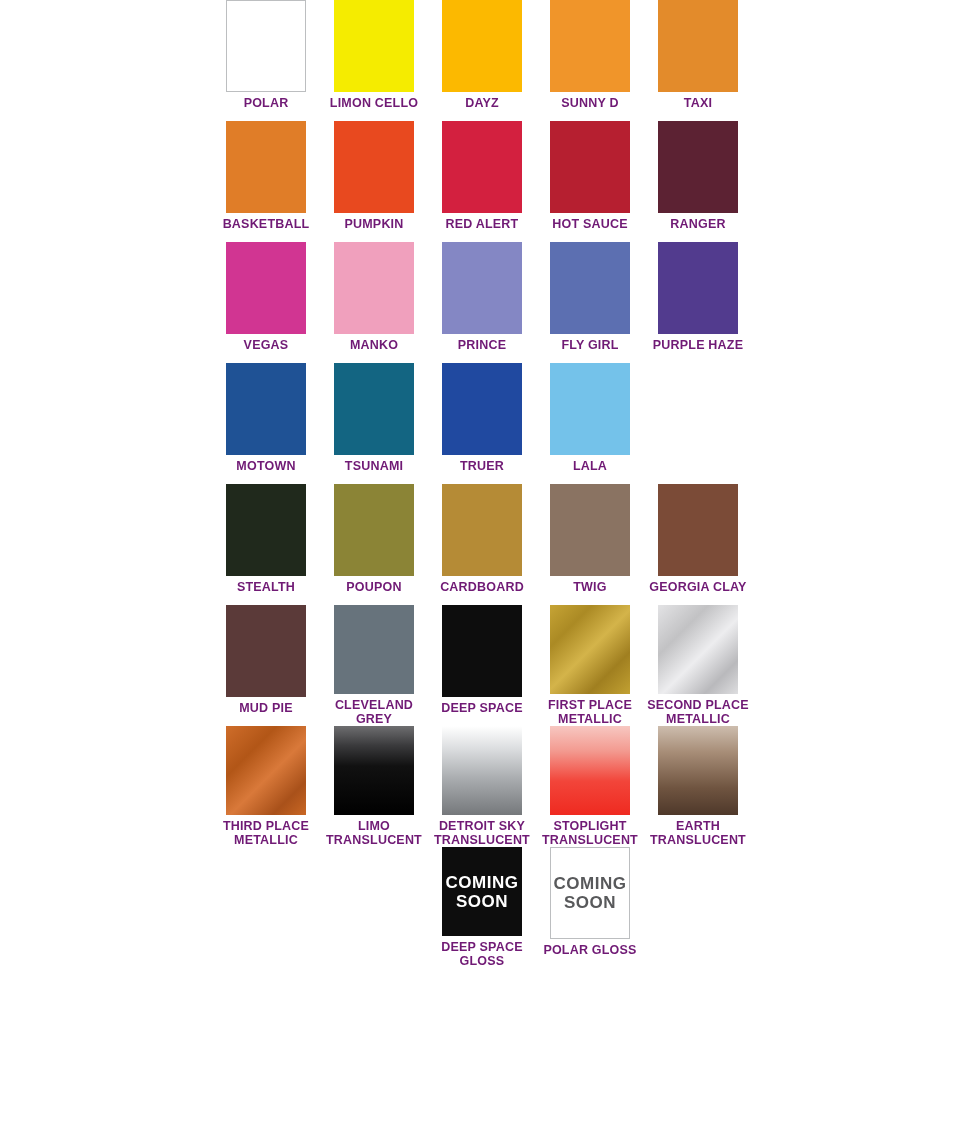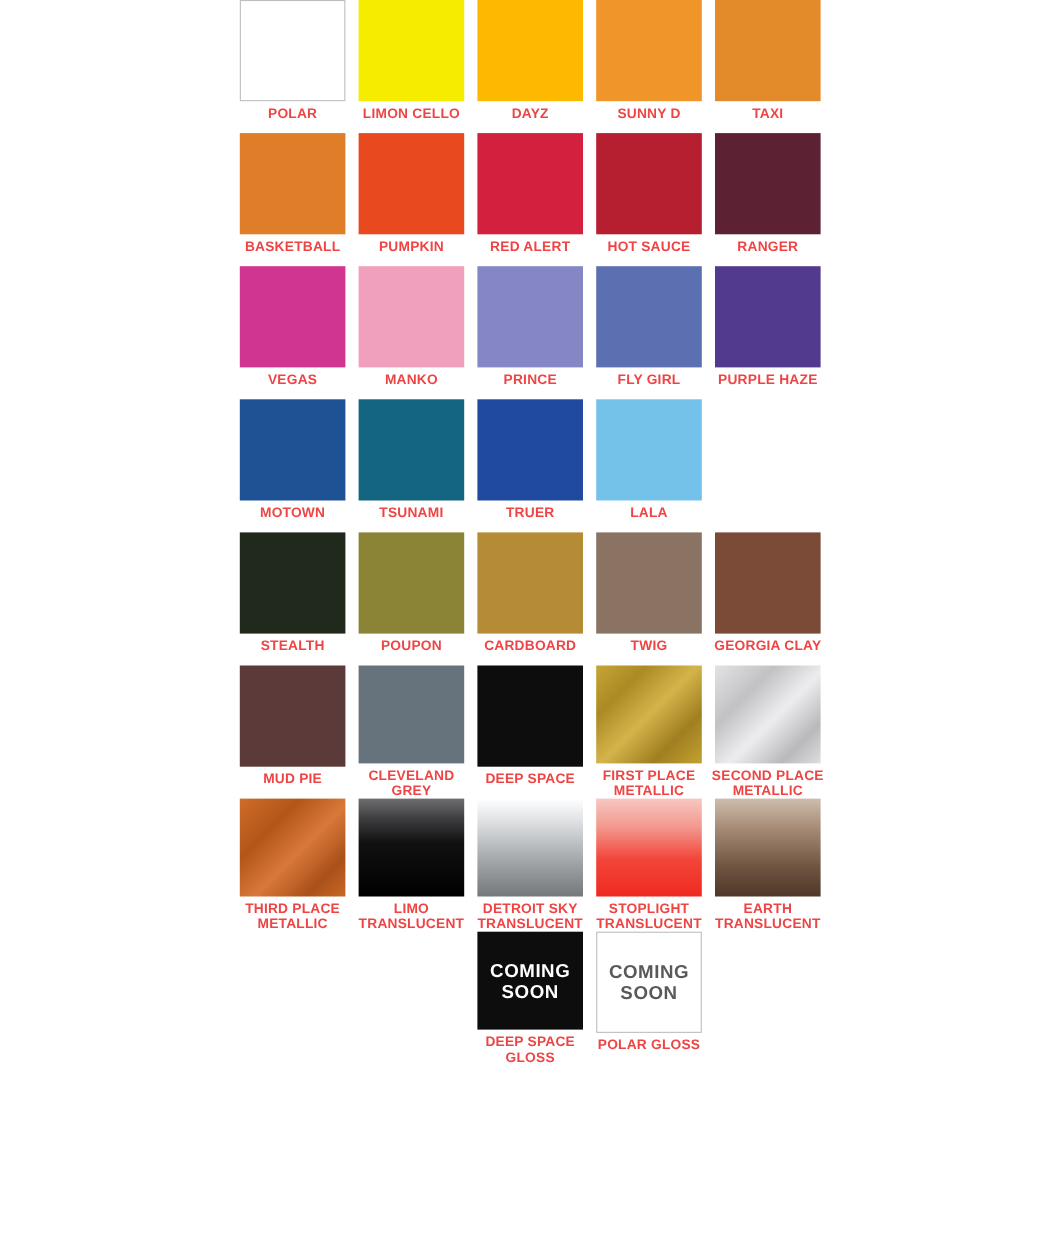--- a/index.html
+++ b/index.html
@@ -33,30 +33,30 @@
     height: 121px;
   }
   .cell {
     width: 108px;
     height: 121px;
     display: flex;
     flex-direction: column;
     align-items: center;
   }
   .swatch {
-    width: 96px;
+    width: 80px;
     height: 92px;
     margin-top: 0px;
     box-sizing: border-box;
   }
   .label {
     margin-top: 4px;
     font-size: 12.5px;
     font-weight: bold;
-    color: #ef4444;
+    color: #701a75;
     text-align: center;
     letter-spacing: 0.2px;
     line-height: 14px;
     width: 106px;
     font-family: "Liberation Sans", sans-serif;
   }
   .empty .swatch, .empty .label { visibility: hidden; }
 
   .coming {
     display: flex;

